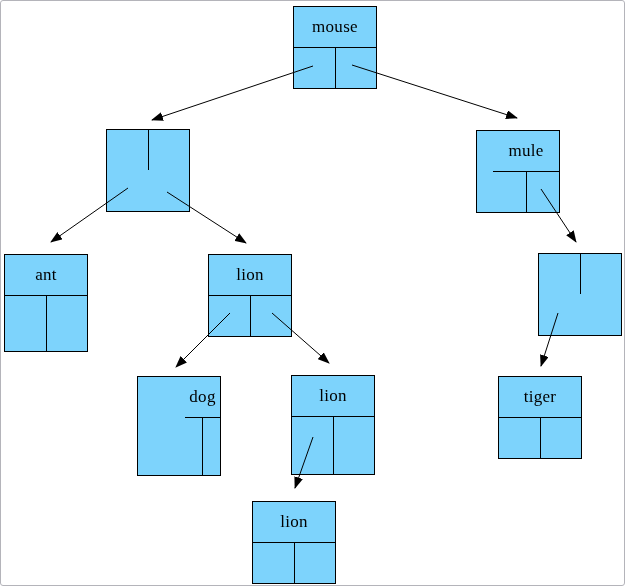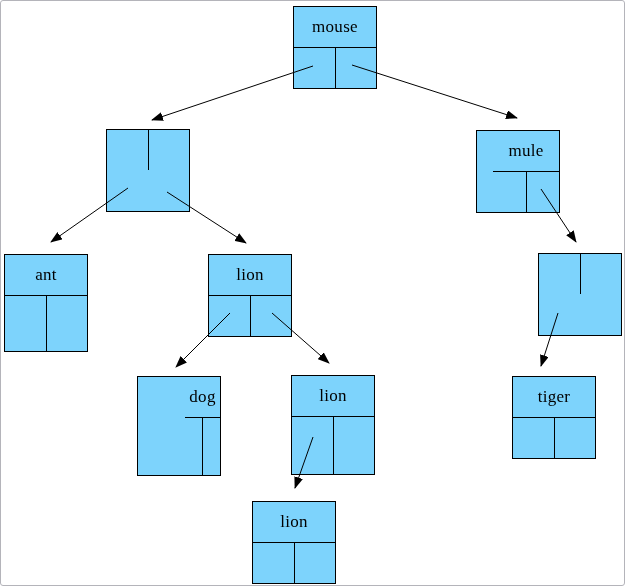--- a/index.html
+++ b/index.html
@@ -105,21 +105,21 @@
           <div class="cell"></div>
         </div>
       </div>
       <div class="node" style="left: 290px; top: 374px; width: 84px; height: 100px;">
         <div class="node-label">lion</div>
         <div class="cells">
           <div class="cell"></div>
           <div class="cell"></div>
         </div>
       </div>
-      <div class="node" style="left: 511px; top: 375px; width: 84px; height: 83px;">
+      <div class="node" style="left: 497px; top: 375px; width: 84px; height: 83px;">
         <div class="node-label">tiger</div>
         <div class="cells">
           <div class="cell"></div>
           <div class="cell"></div>
         </div>
       </div>
       <div class="node" style="left: 251px; top: 500px; width: 84px; height: 83px;">
         <div class="node-label">lion</div>
         <div class="cells">
           <div class="cell"></div>

